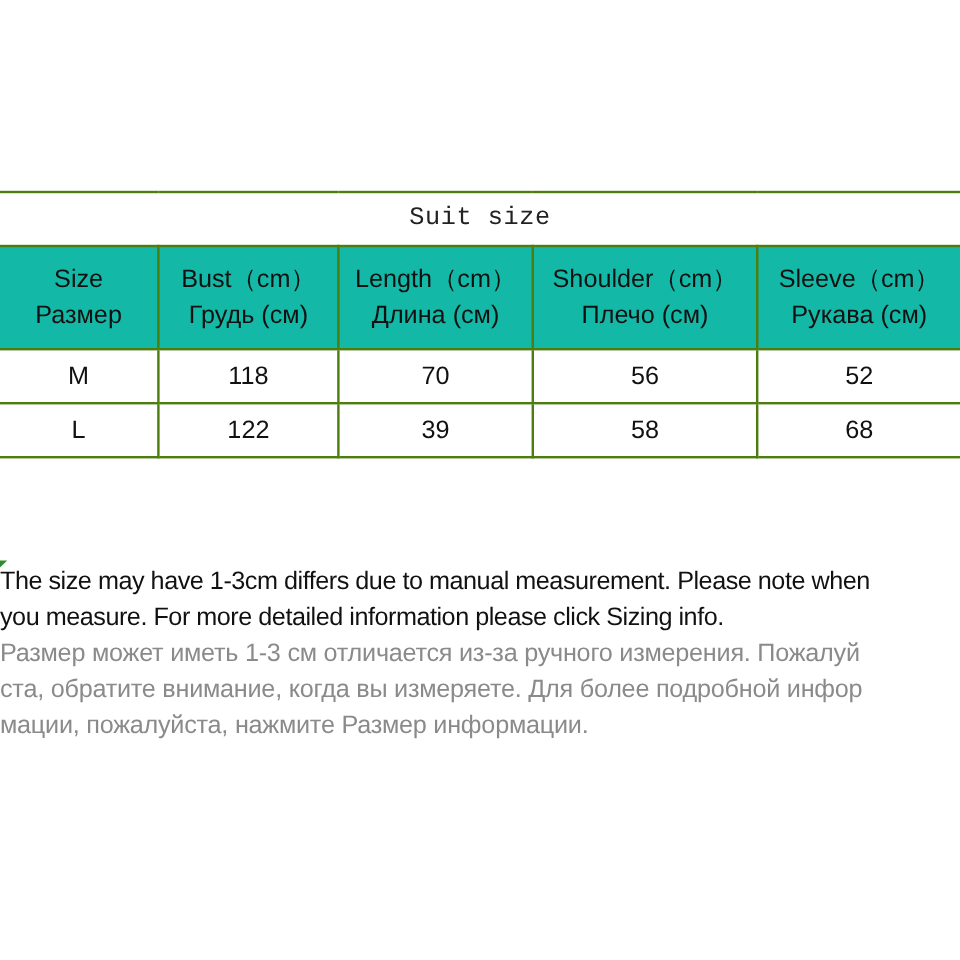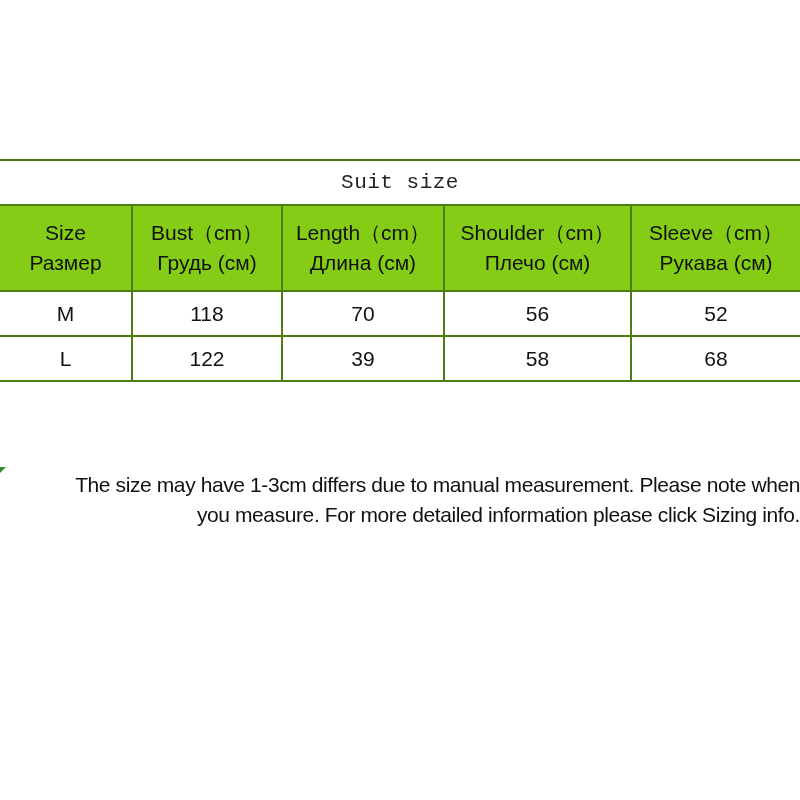--- a/index.html
+++ b/index.html
@@ -40,21 +40,21 @@
       height: 43px;
       border-left: none !important;
       border-right: none !important;
       font-family: "Liberation Mono", "DejaVu Sans Mono", monospace;
       font-size: 20px;
       color: #222222;
       letter-spacing: 0.5px;
     }
     .header-row td {
       height: 84px;
-      background: #84cc16;
+      background: #14b8a6;
     }
     .header-row .hdr-line {
       display: block;
       white-space: nowrap;
     }
     .data-row td {
       height: 43px;
       background: #ffffff;
     }
     .col-size { width: 132px; }
@@ -71,21 +71,21 @@
       height: 0;
       border-top: 6px solid #2e8b2e;
       border-right: 6px solid transparent;
     }
 
     .notes {
       position: absolute;
       left: 0;
       top: 470px;
       width: 800px;
-      text-align: right;
+      text-align: left;
       font-size: 21px;
       line-height: 30px;
     }
     .note-en {
       color: #111111;
       letter-spacing: -0.4px;
     }
     .note-ru {
       color: #8a8a8a;
       letter-spacing: -0.2px;
@@ -148,13 +148,18 @@
     </table>
 </div>
 
 <div class="corner-mark"></div>
 
 <div class="notes">
   <div class="note-en">
     <span class="note-line">The size may have 1-3cm differs due to manual measurement. Please note when</span>
     <span class="note-line">you measure. For more detailed information please click Sizing info.</span>
   </div>
+  <div class="note-ru">
+    <span class="note-line">Размер может иметь 1-3 см отличается из-за ручного измерения. Пожалуй</span>
+    <span class="note-line">ста, обратите внимание, когда вы измеряете. Для более подробной инфор</span>
+    <span class="note-line">мации, пожалуйста, нажмите Размер информации.</span>
+  </div>
 </div>
 
 </body></html>

